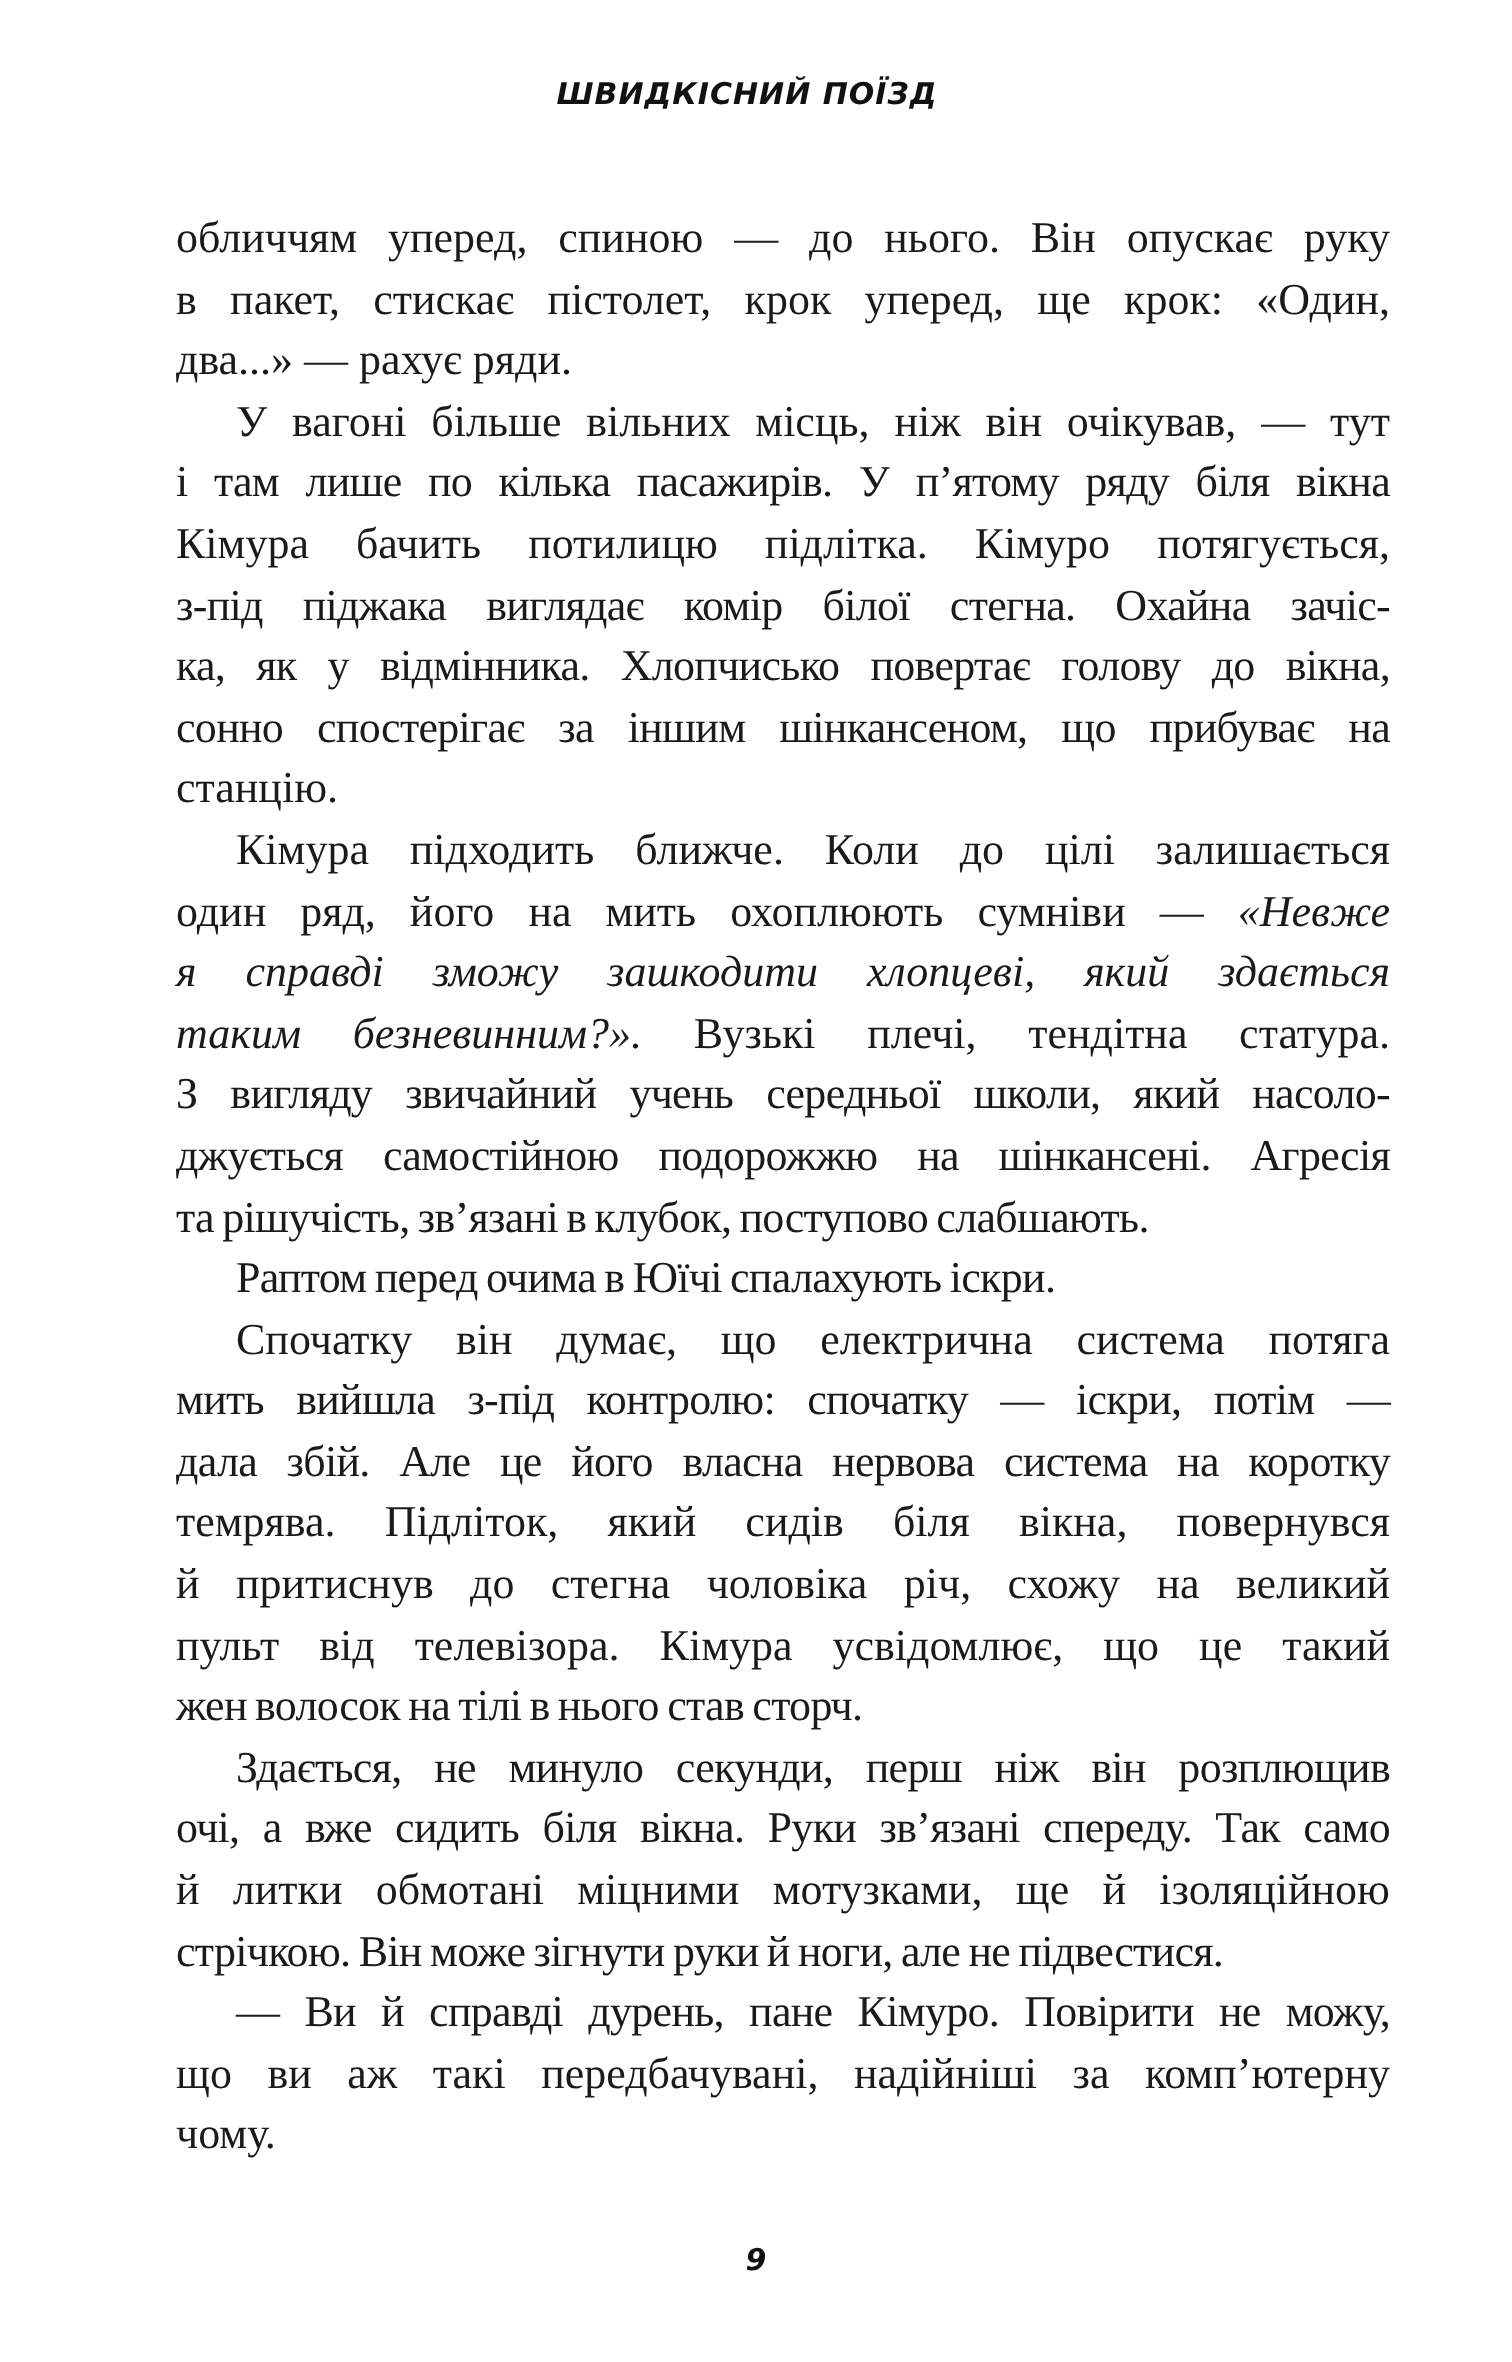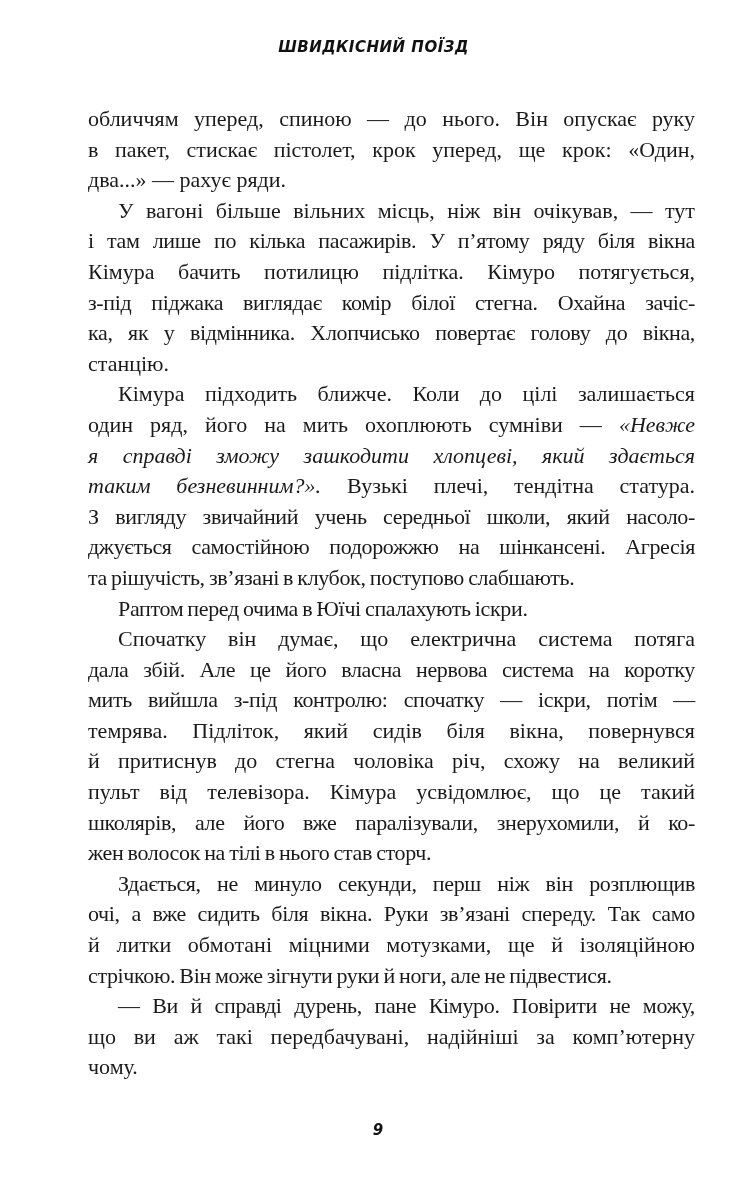--- a/index.html
+++ b/index.html
@@ -32,39 +32,39 @@
 
   <span class="line">обличчям уперед, спиною — до нього. Він опускає руку</span>
   <span class="line">в пакет, стискає пістолет, крок уперед, ще крок: «Один,</span>
   <span class="line last">два...» — рахує ряди.</span>
 
   <span class="line indent">У вагоні більше вільних місць, ніж він очікував, — тут</span>
   <span class="line tight">і там лише по кілька пасажирів. У п’ятому ряду біля вікна</span>
   <span class="line">Кімура бачить потилицю підлітка. Кімуро потягується,</span>
   <span class="line tight">з-під піджака виглядає комір білої стегна. Охайна зачіс-</span>
   <span class="line tight">ка, як у відмінника. Хлопчисько повертає голову до вікна,</span>
+  <span class="line tight">сонно спостерігає за іншим шінкансеном, що прибуває на</span>
   <span class="line last">станцію.</span>
 
   <span class="line indent">Кімура підходить ближче. Коли до цілі залишається</span>
   <span class="line"><span>один ряд, його на мить охоплюють сумніви —</span> <em>«Невже</em></span>
   <span class="line"><em>я справді зможу зашкодити хлопцеві, який здається</em></span>
   <span class="line"><em>таким безневинним?».</em> <span>Вузькі плечі, тендітна статура.</span></span>
   <span class="line tight">З вигляду звичайний учень середньої школи, який насоло-</span>
   <span class="line tight">джується самостійною подорожжю на шінкансені. Агресія</span>
   <span class="line last tight">та рішучість, зв’язані в клубок, поступово слабшають.</span>
 
   <span class="line indent last tight">Раптом перед очима в Юїчі спалахують іскри.</span>
 
   <span class="line indent">Спочатку він думає, що електрична система потяга</span>
+  <span class="line tight">мить вийшла з-під контролю: спочатку — іскри, потім —</span>
   <span class="line tight">дала збій. Але це його власна нервова система на коротку</span>
-  <span class="line tight">мить вийшла з-під контролю: спочатку — іскри, потім —</span>
   <span class="line">темрява. Підліток, який сидів біля вікна, повернувся</span>
   <span class="line">й притиснув до стегна чоловіка річ, схожу на великий</span>
   <span class="line">пульт від телевізора. Кімура усвідомлює, що це такий</span>
-  <span class="line tight">школярів, але його вже паралізували, знерухомили, й ко-</span>
   <span class="line last tight">жен волосок на тілі в нього став сторч.</span>
 
   <span class="line indent tight">Здається, не минуло секунди, перш ніж він розплющив</span>
   <span class="line tight">очі, а вже сидить біля вікна. Руки зв’язані спереду. Так само</span>
   <span class="line">й литки обмотані міцними мотузками, ще й ізоляційною</span>
   <span class="line last tight">стрічкою. Він може зігнути руки й ноги, але не підвестися.</span>
 
   <span class="line indent tight">— Ви й справді дурень, пане Кімуро. Повірити не можу,</span>
   <span class="line">що ви аж такі передбачувані, надійніші за комп’ютерну</span>
   <span class="line last">чому.</span>

